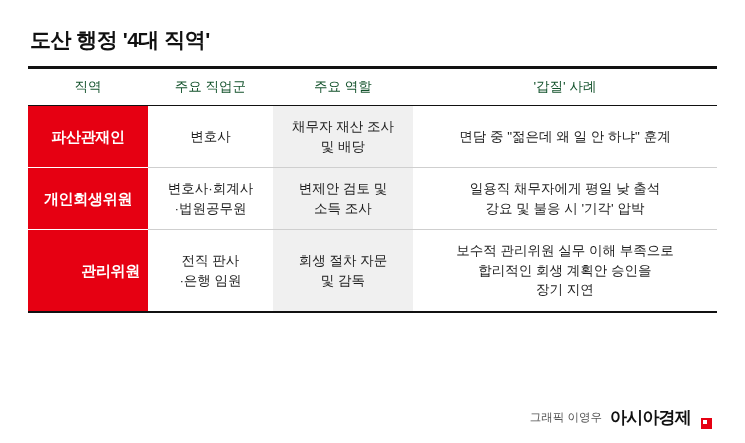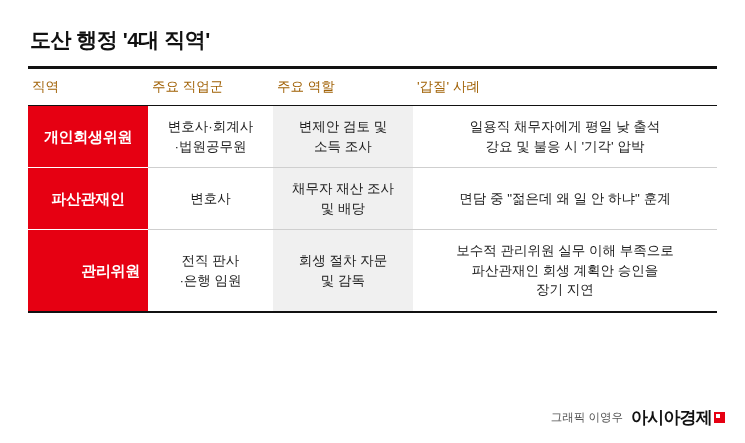--- a/index.html
+++ b/index.html
@@ -42,23 +42,23 @@
     table-layout: fixed;
   }
   table.grid col.c0 { width: 120px; }
   table.grid col.c1 { width: 125px; }
   table.grid col.c2 { width: 140px; }
   table.grid col.c3 { width: 304px; }
 
   thead th {
     font-size: 13.5px;
     font-weight: normal;
-    color: #a16207;
+    color: #14532d;
     padding: 9px 4px 9px 4px;
-    text-align: left;
+    text-align: center;
     border-bottom: 1.5px solid #111111;
     background: #ffffff;
   }
   tbody td {
     vertical-align: middle;
     font-size: 13.5px;
     line-height: 1.45;
     color: #1d1d1d;
     border-bottom: 1px solid #cfcfcf;
     padding: 11px 8px;
@@ -86,34 +86,34 @@
     background: #ffffff;
   }
   td.left-text {
     text-align: center;
   }
   .cell-lines span {
     display: block;
   }
   .footer {
     position: absolute;
-    right: 20px;
+    right: 33px;
     bottom: 14px;
     display: flex;
     align-items: center;
     gap: 8px;
   }
   .credit {
     font-size: 11.5px;
     color: #555555;
   }
   .brand {
     display: flex;
-    align-items: center;
-    gap: 2px;
+    align-items: flex-end;
+    gap: 10px;
   }
   .brand-text {
     font-size: 17px;
     font-weight: bold;
     color: #111111;
     letter-spacing: -0.8px;
   }
   .brand-mark {
     display: inline-block;
     width: 11px;
@@ -149,20 +149,40 @@
     <thead>
       <tr>
         <th>직역</th>
         <th>주요 직업군</th>
         <th>주요 역할</th>
         <th>'갑질' 사례</th>
       </tr>
     </thead>
     <tbody>
       <tr>
+        <td class="cat">파산관재인</td>
+        <td class="plain">
+          <div class="cell-lines">
+            <span>변호사</span>
+          </div>
+        </td>
+        <td class="shade">
+          <div class="cell-lines">
+            <span>채무자 재산 조사</span>
+            <span>및 배당</span>
+          </div>
+        </td>
+        <td class="plain left-text">
+          <div class="cell-lines">
+            <span>면담 중 "젊은데 왜 일 안 하냐" 훈계</span>
+          </div>
+        </td>
+      </tr>
+
+      <tr>
         <td class="cat">개인회생위원</td>
         <td class="plain">
           <div class="cell-lines">
             <span>변호사·회계사</span>
             <span>·법원공무원</span>
           </div>
         </td>
         <td class="shade">
           <div class="cell-lines">
             <span>변제안 검토 및</span>
@@ -170,59 +190,39 @@
           </div>
         </td>
         <td class="plain left-text">
           <div class="cell-lines">
             <span>일용직 채무자에게 평일 낮 출석</span>
             <span>강요 및 불응 시 '기각' 압박</span>
           </div>
         </td>
       </tr>
 
-      <tr>
-        <td class="cat">파산관재인</td>
-        <td class="plain">
-          <div class="cell-lines">
-            <span>변호사</span>
-          </div>
-        </td>
-        <td class="shade">
-          <div class="cell-lines">
-            <span>채무자 재산 조사</span>
-            <span>및 배당</span>
-          </div>
-        </td>
-        <td class="plain left-text">
-          <div class="cell-lines">
-            <span>면담 중 "젊은데 왜 일 안 하냐" 훈계</span>
-          </div>
-        </td>
-      </tr>
-
 
       <tr>
         <td class="cat">관리위원</td>
         <td class="plain">
           <div class="cell-lines">
             <span>전직 판사</span>
             <span>·은행 임원</span>
           </div>
         </td>
         <td class="shade">
           <div class="cell-lines">
             <span>회생 절차 자문</span>
             <span>및 감독</span>
           </div>
         </td>
         <td class="plain left-text">
           <div class="cell-lines">
             <span>보수적 관리위원 실무 이해 부족으로</span>
-            <span>파산관재인 회생 계획안 승인을</span>
+            <span>합리적인 회생 계획안 승인을</span>
             <span>장기 지연</span>
           </div>
         </td>
       </tr>
     </tbody>
   </table>
 
   <div class="footer">
     <div class="credit">그래픽 이영우</div>
     <div class="brand">

